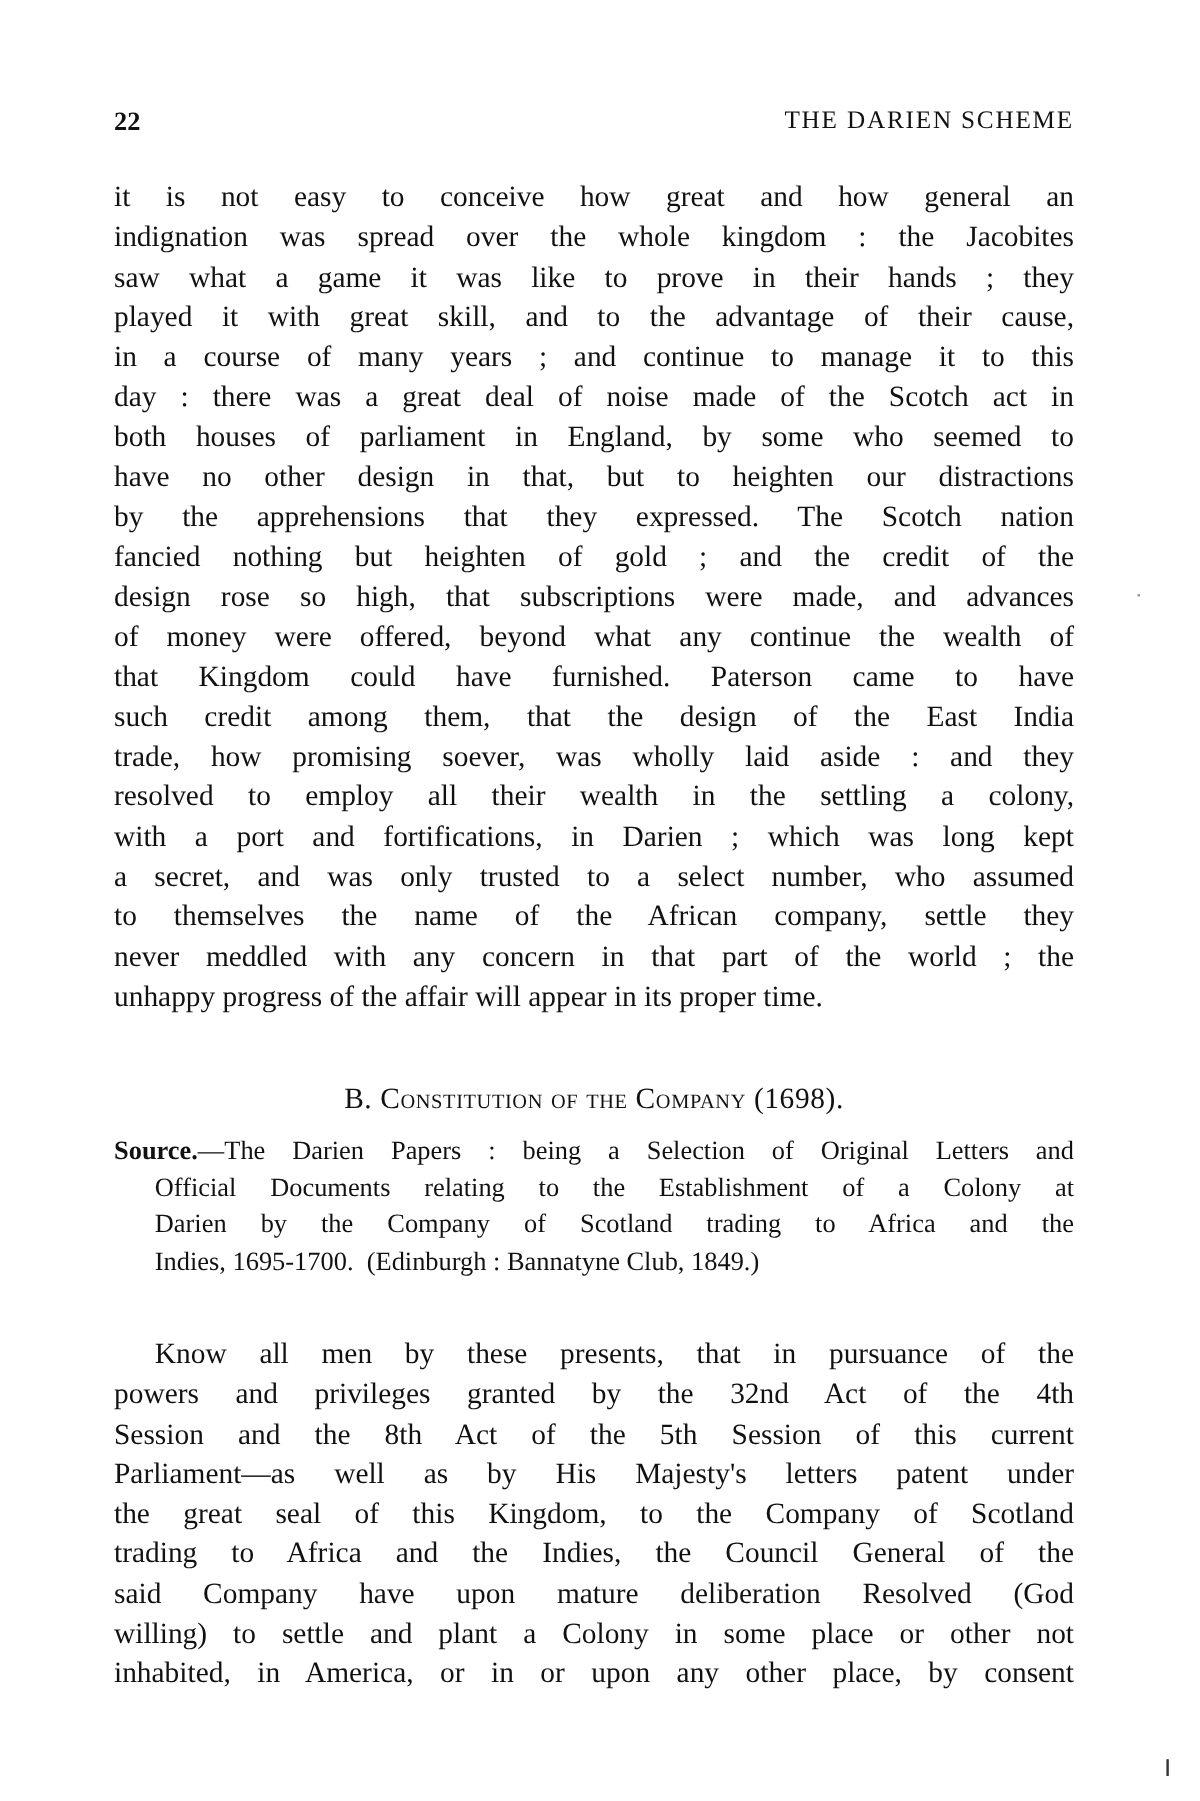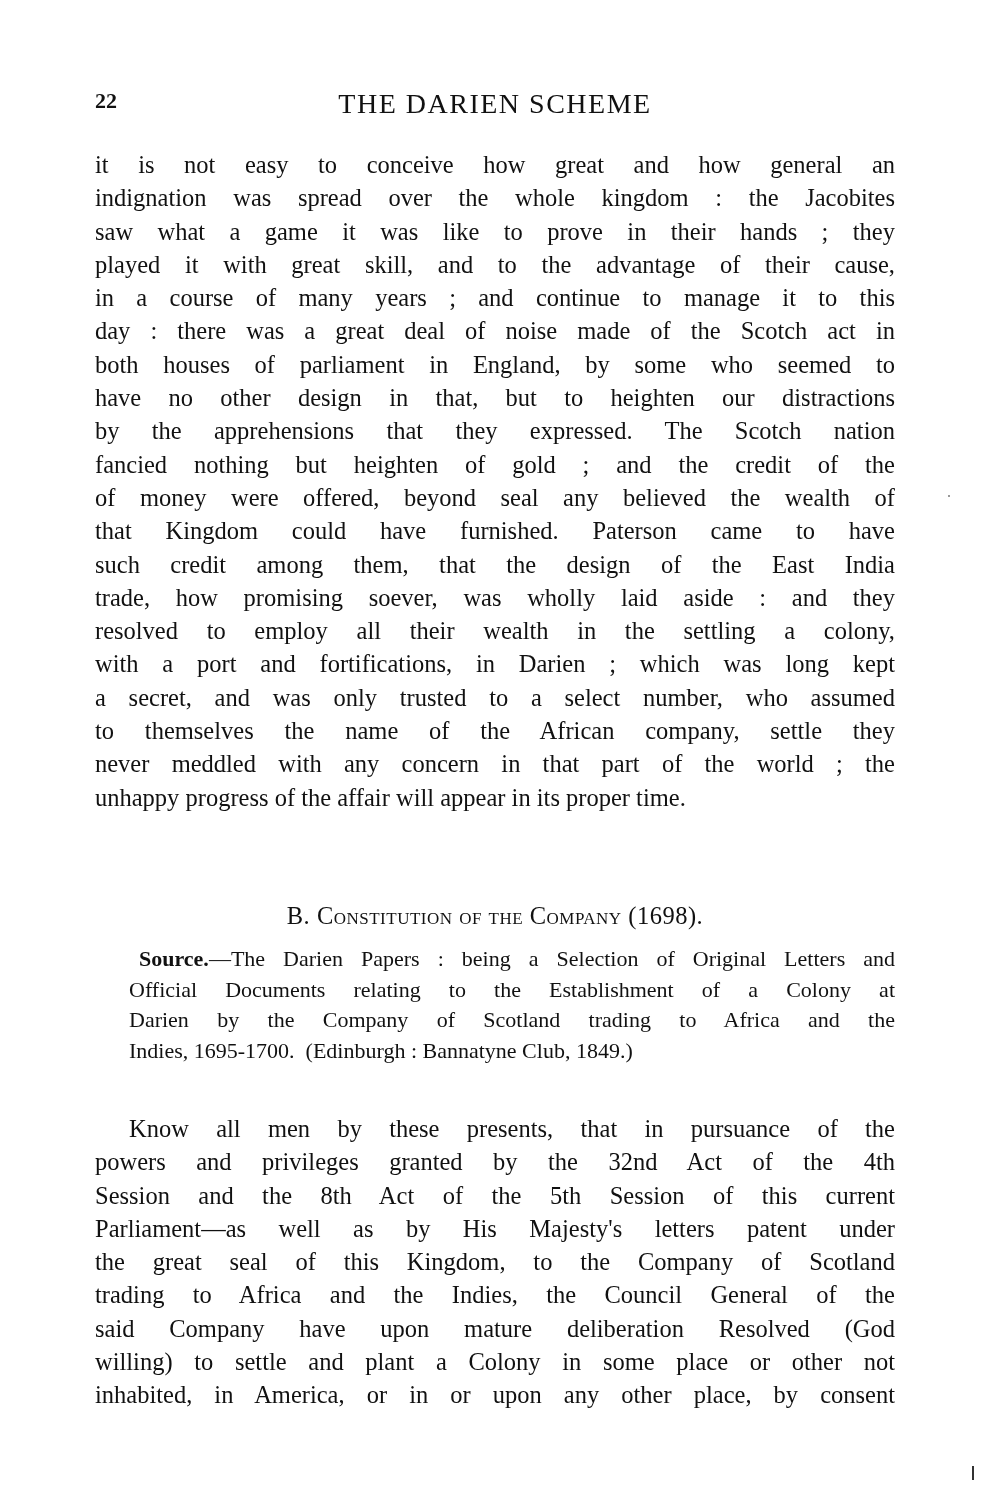--- a/index.html
+++ b/index.html
@@ -1,34 +1,34 @@
 <!DOCTYPE html>
 <html><head>
 <meta charset="utf-8">
 <style>
   html, body { margin:0; padding:0; background:#ffffff; }
   body { width:1000px; height:1501px; position:relative; overflow:hidden;
          font-family:"Liberation Serif","DejaVu Serif",serif; color:#111; }
   .page { position:absolute; left:0; top:0; width:1000px; height:1501px; }
   .header { position:absolute; top:88px; left:95px; width:800px; height:30px; }
   .folio { position:absolute; left:0; top:0; font-size:22px; font-weight:bold; }
-  .running-head { position:absolute; left:0; right:0; top:0; text-align:center;
-         font-size:28px; letter-spacing:1.5px; }
+  .running-head { position:absolute; left:0; right:0; top:0; text-align:right;
+         font-size:21px; letter-spacing:1.5px; }
   .body { position:absolute; left:95px; width:800px; }
   .line { font-size:24.5px; line-height:33.3px; text-align:justify;
           text-align-last:justify; white-space:nowrap; height:33.3px; }
   .line.last { text-align-last:left; }
   .p1 { top:148px; }
   .section-head { position:absolute; top:902px; left:95px; width:800px; text-align:center;
           font-size:24.5px; letter-spacing:0.5px; }
   .sc { font-variant:small-caps;text-align:right; }
   .source { position:absolute; top:944px; left:95px; width:800px; }
   .source .line { font-size:22px; line-height:30.5px; height:30.5px; }
   .source .indent { padding-left:34px; }
-  .src-label { font-weight:bold; font-style:normal;margin-left:44px; }
+  .src-label { font-weight:bold; font-style:normal; }
   .it { }
   .p2 { top:1080px; }
   .p2 .first { padding-left:34px;margin-top:32px; }
   .mark { position:absolute; left:972px; top:1466px; width:2px; height:14px; background:#333; }
   .speck { position:absolute; left:948px; top:495px; width:2px; height:2px; background:#999; }
 </style>
 </head>
 <body>
 
 <div class="page">
@@ -42,21 +42,22 @@
       <div class="line">it is not easy to conceive how great and how general an</div>
       <div class="line">indignation was spread over the whole kingdom : the Jacobites</div>
       <div class="line">saw what a game it was like to prove in their hands ; they</div>
       <div class="line">played it with great skill, and to the advantage of their cause,</div>
       <div class="line">in a course of many years ; and continue to manage it to this</div>
       <div class="line">day : there was a great deal of noise made of the Scotch act in</div>
       <div class="line">both houses of parliament in England, by some who seemed to</div>
       <div class="line">have no other design in that, but to heighten our distractions</div>
       <div class="line">by the apprehensions that they expressed.  The Scotch nation</div>
       <div class="line">fancied nothing but heighten of gold ; and the credit of the</div>
-      <div class="line">of money were offered, beyond seal any believed the wealth of</div>
+      <div class="line">design rose so high, that subscriptions were made, and advances</div>
+      <div class="line">of money were offered, beyond what any continue the wealth of</div>
       <div class="line">that Kingdom could have furnished.  Paterson came to have</div>
       <div class="line">such credit among them, that the design of the East India</div>
       <div class="line">trade, how promising soever, was wholly laid aside : and they</div>
       <div class="line">resolved to employ all their wealth in the settling a colony,</div>
       <div class="line">with a port and fortifications, in Darien ; which was long kept</div>
       <div class="line">a secret, and was only trusted to a select number, who assumed</div>
       <div class="line">to themselves the name of the African company, settle they</div>
       <div class="line">never meddled with any concern in that part of the world ; the</div>
       <div class="line last">unhappy progress of the affair will appear in its proper time.</div>
     </div>

